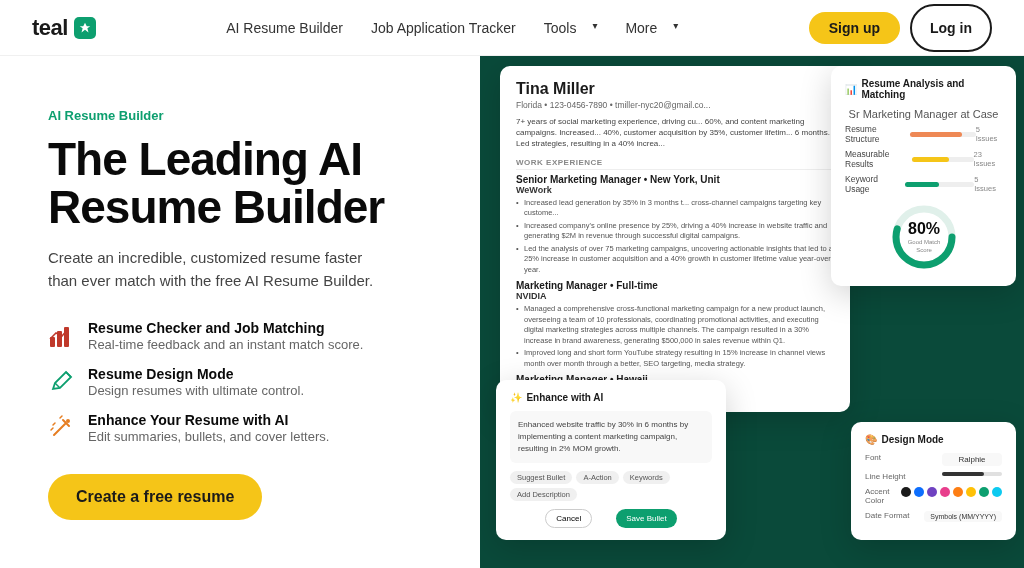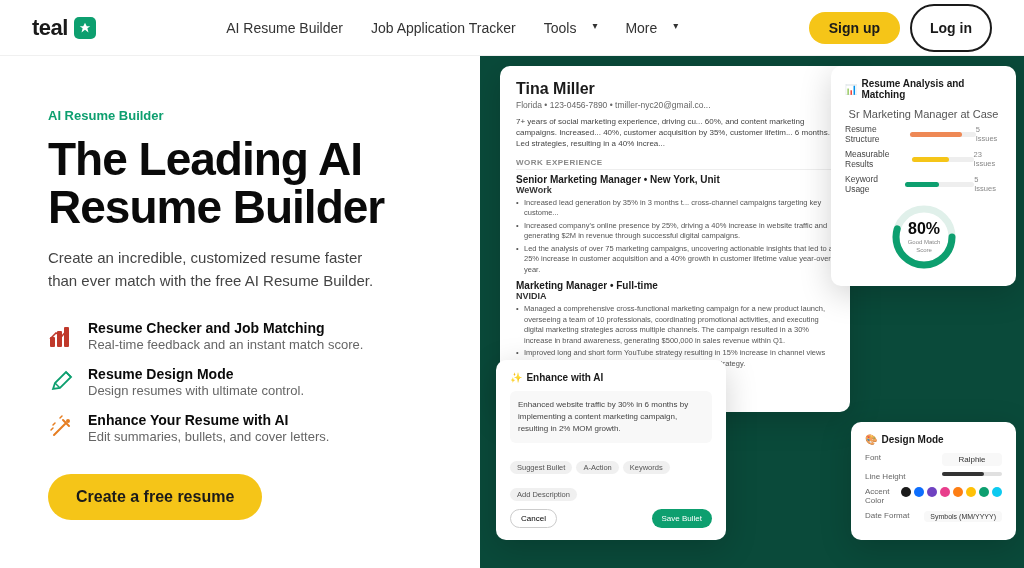--- a/index.html
+++ b/index.html
@@ -101,22 +101,22 @@
       position: absolute; bottom: 28px; left: 16px; width: 230px;
       background: #fff; border-radius: 10px; padding: 12px 14px;
       box-shadow: 0 8px 32px rgba(0,0,0,0.18); font-size: 9px;
     }
     .enhance-title { font-size: 10px; font-weight: 700; color: #1a1a1a; margin-bottom: 8px; display: flex; align-items: center; gap: 4px; }
     .enhance-text-area {
       background: #f8f8f8; border-radius: 6px; padding: 8px; font-size: 8px; color: #444;
       line-height: 1.5; margin-bottom: 8px; min-height: 50px;
     }
     .enhance-chips { display: flex; gap: 4px; margin-bottom: 8px; flex-wrap: wrap; }
-    .chip { background: #f0f0f0; border-radius: 12px; padding: 2px 7px; font-size: 7.5px; color: #555; margin-top: 10px; }
-    .enhance-actions { display: flex; justify-content: space-between; gap: 24px; }
+    .chip { background: #f0f0f0; border-radius: 12px; padding: 2px 7px; font-size: 7.5px; color: #555; }
+    .enhance-actions { display: flex; justify-content: center; gap: 24px; }
     .btn-cancel { background: #fff; border: 1px solid #ccc; border-radius: 14px; padding: 4px 10px; font-size: 8px; cursor: pointer; }
     .btn-save { background: #0d9f6f; color: #fff; border: none; border-radius: 14px; padding: 4px 10px; font-size: 8px; cursor: pointer; }
 
     
     .design-card {
       position: absolute; bottom: 28px; right: 8px; width: 165px;
       background: #fff; border-radius: 10px; padding: 12px 14px;
       box-shadow: 0 8px 32px rgba(0,0,0,0.18); font-size: 9px;
     }
     .design-title { font-size: 10px; font-weight: 700; color: #1a1a1a; margin-bottom: 8px; display: flex; align-items: center; gap: 4px; }

